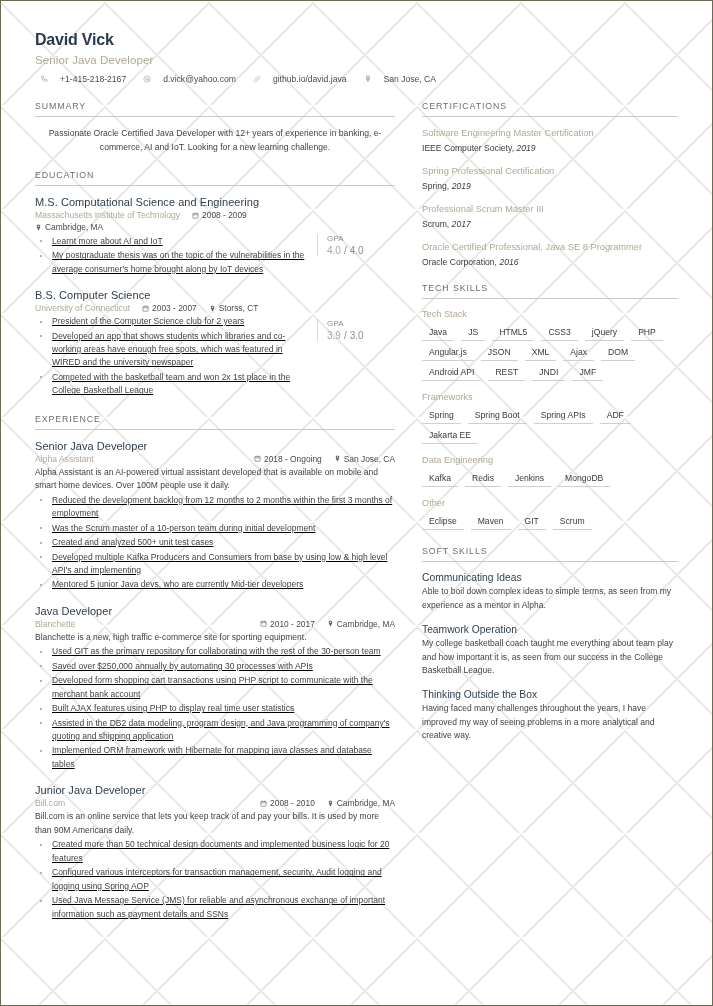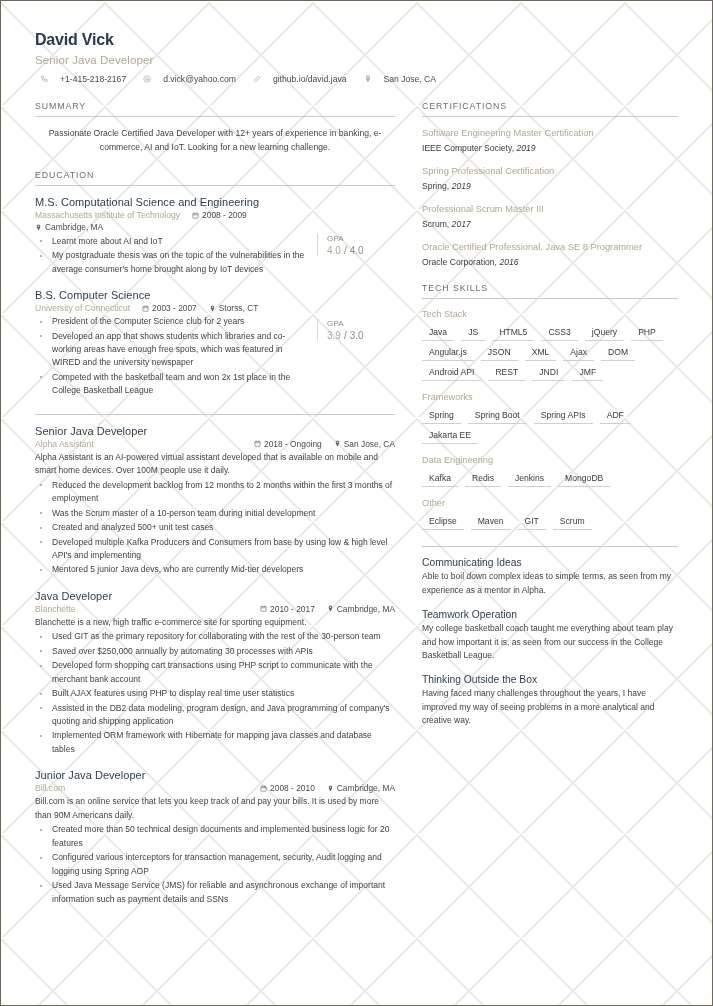--- a/index.html
+++ b/index.html
@@ -161,20 +161,21 @@
     font-size: 8.5px;
     line-height: 1.6;
     color: #3f3f3f;
     margin-bottom: 1px;
   }
 
   ul.bullets {
     list-style: none;
     margin: 0;
     padding: 0;
+    text-decoration: underline;
   }
   ul.bullets li {
     position: relative;
     padding-left: 17px;
     font-size: 8.5px;
     line-height: 1.58;
     color: #3f3f3f;
     margin-bottom: 1px;
   }
   ul.bullets li::before {
@@ -398,20 +399,21 @@
               <ul class="bullets">
                 <li>President of the Computer Science club for 2 years</li>
                 <li>Developed an app that shows students which libraries and co-working areas have enough free spots, which was featured in WIRED and the university newspaper</li>
                 <li>Competed with the basketball team and won 2x 1st place in the College Basketball League</li>
               </ul>
             </div>
           </div>
         </div>
 
         <div class="section">
+          <div class="section-title">EXPERIENCE</div>
           <div class="section-rule"></div>
 
           <div class="entry">
             <div class="entry-title">Senior Java Developer</div>
             <div class="entry-meta">
               <span class="entry-org">Alpha Assistant</span>
               <span class="meta-spacer"></span>
               <span class="meta-bit">
                 <span class="ico">
                   <svg width="7" height="7" viewBox="0 0 16 16" fill="none" stroke="currentColor" stroke-width="1.3">
@@ -598,20 +600,21 @@
             <div class="skill-tags">
               <span class="skill-tag">Eclipse</span>
               <span class="skill-tag">Maven</span>
               <span class="skill-tag">GIT</span>
               <span class="skill-tag">Scrum</span>
             </div>
           </div>
         </div>
 
         <div class="section">
+          <div class="section-title">SOFT SKILLS</div>
           <div class="section-rule"></div>
 
           <div class="soft">
             <div class="soft-title">Communicating Ideas</div>
             <div class="soft-desc">Able to boil down complex ideas to simple terms, as seen from my experience as a mentor in Alpha.</div>
           </div>
 
           <div class="soft">
             <div class="soft-title">Teamwork Operation</div>
             <div class="soft-desc">My college basketball coach taught me everything about team play and how important it is, as seen from our success in the College Basketball League.</div>

